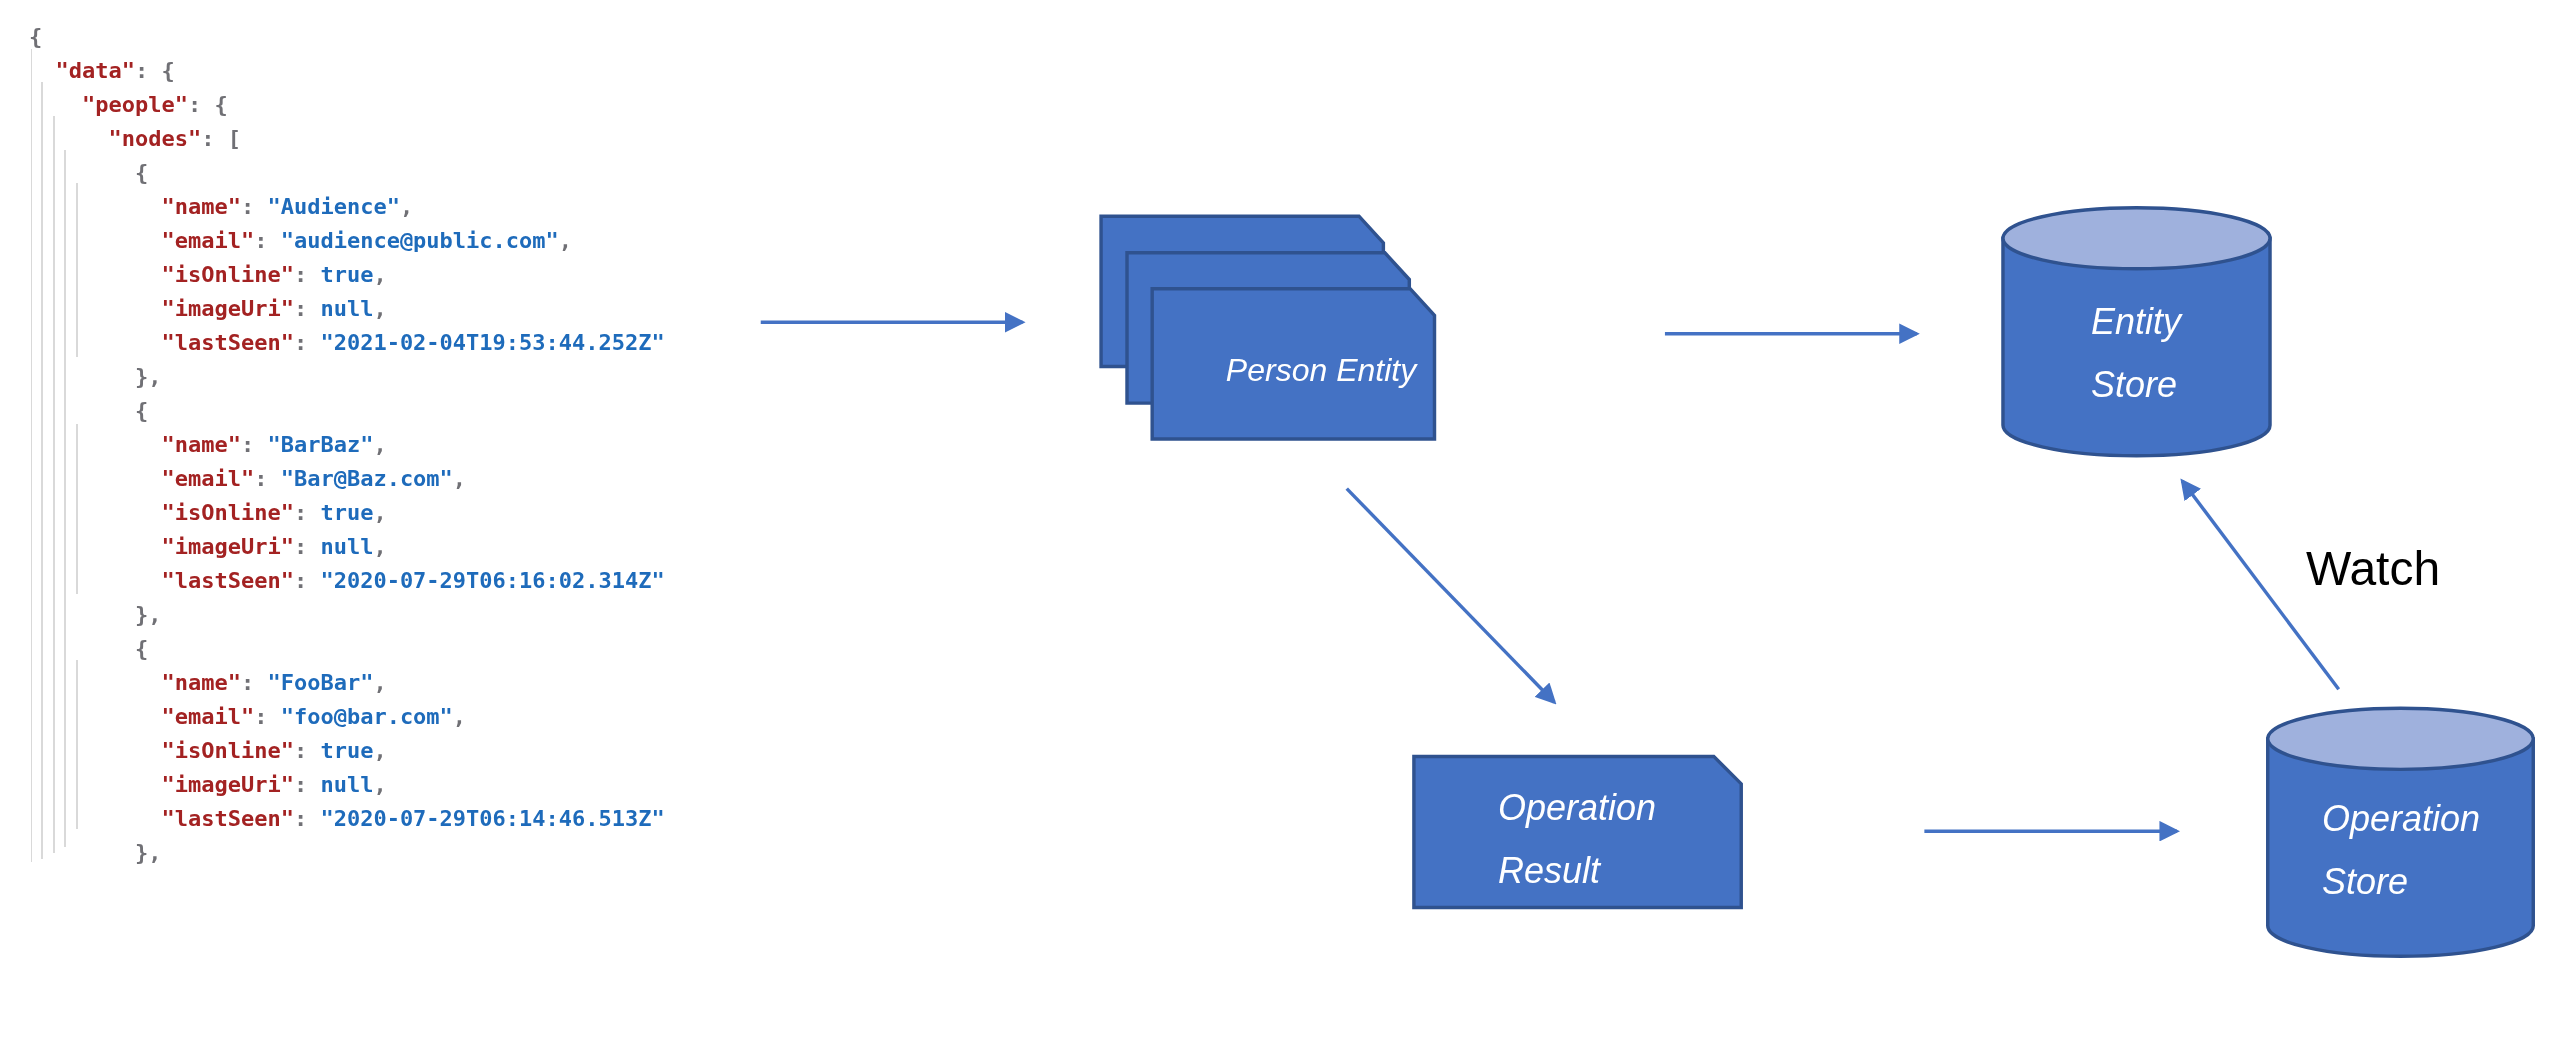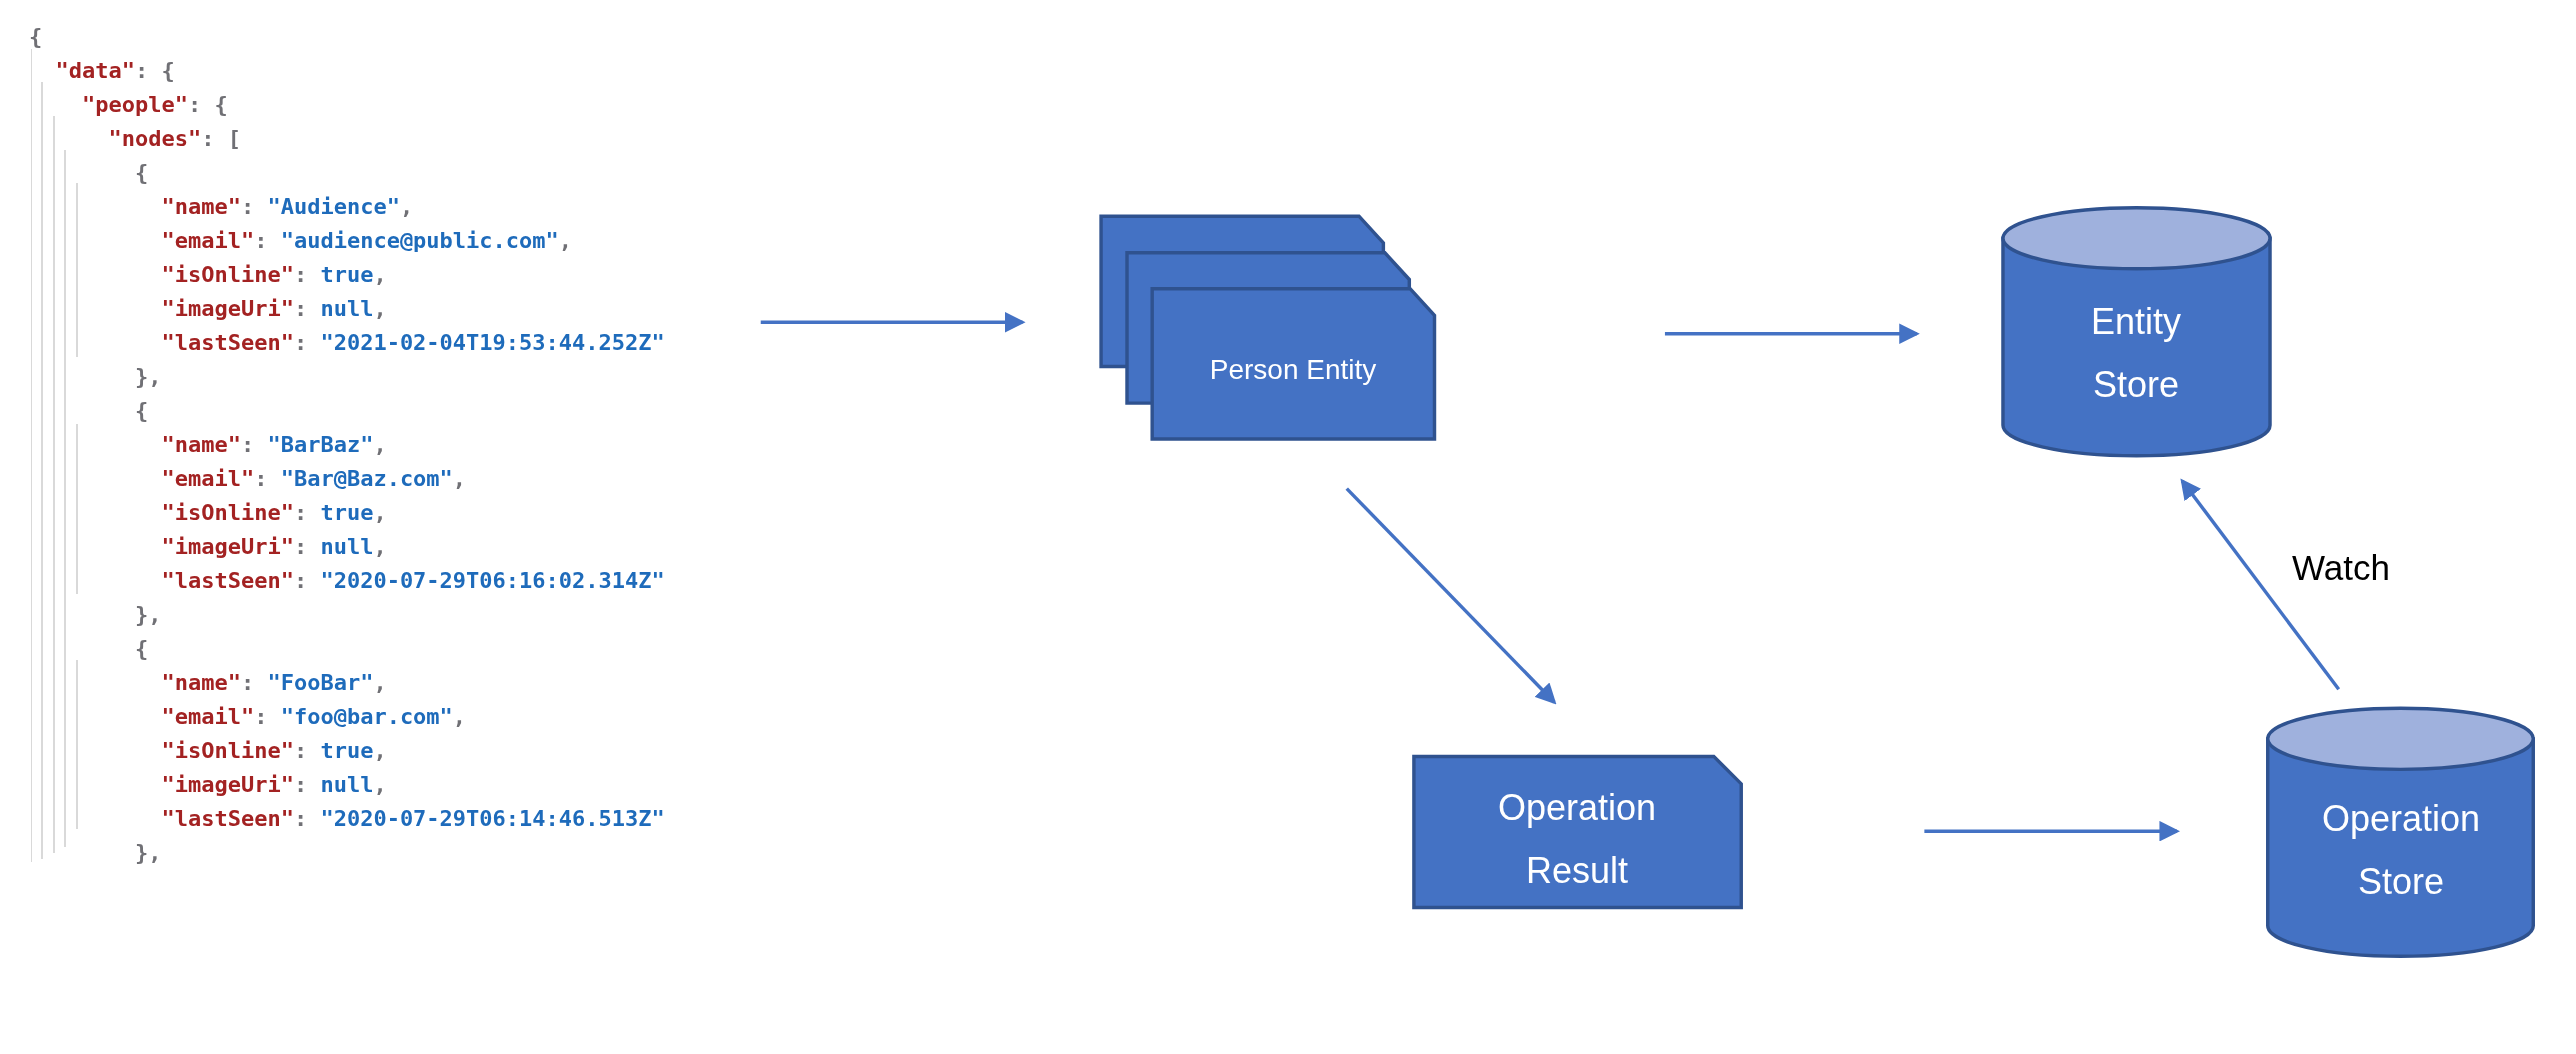--- a/index.html
+++ b/index.html
@@ -22,27 +22,27 @@
   
   .guide{position:absolute;width:1.5px;background:#d9d9d9;z-index:1;}
   
   #diagram-svg{position:absolute;left:0;top:0;z-index:3;}
   .shape{fill:var(--c-fill);stroke:var(--c-border);stroke-width:4.5px;}
   .cyl-top{fill:var(--c-cyltop);stroke:var(--c-border);stroke-width:4.5px;}
   .arrow{stroke:var(--c-arrow);stroke-width:4.5px;fill:none;}
   .arrow-head{fill:var(--c-arrow);}
   .shape-label{
     position:absolute;transform:translate(-50%,-50%);
-    color:var(--c-label);text-align:center;white-space:pre-line;
-    z-index:4;font-size:36px;line-height:63px;
+    color:var(--c-label);text-align:left;white-space:pre-line;
+    z-index:4;font-size:36px;line-height:63px;font-style:italic;
   }
-  .one-line{line-height:40px;font-size:28px;white-space:nowrap;}
+  .one-line{line-height:40px;font-size:32px;white-space:nowrap;margin-left:28px;}
   .watch-label{
     position:absolute;transform:translate(-50%,-50%);
-    color:var(--c-watch);font-size:35px;white-space:nowrap;z-index:4;
+    color:var(--c-watch);font-size:48px;white-space:nowrap;z-index:4;margin-left:32px;
   }
 </style>
 </head>
 <body>
 
 <div class="canvas">
 
   <div class="guide" style="left:30.5px;top:49px;height:813px;"></div>
   <div class="guide" style="left:41px;top:82px;height:777px;"></div>
   <div class="guide" style="left:53px;top:116px;height:737px;"></div>

